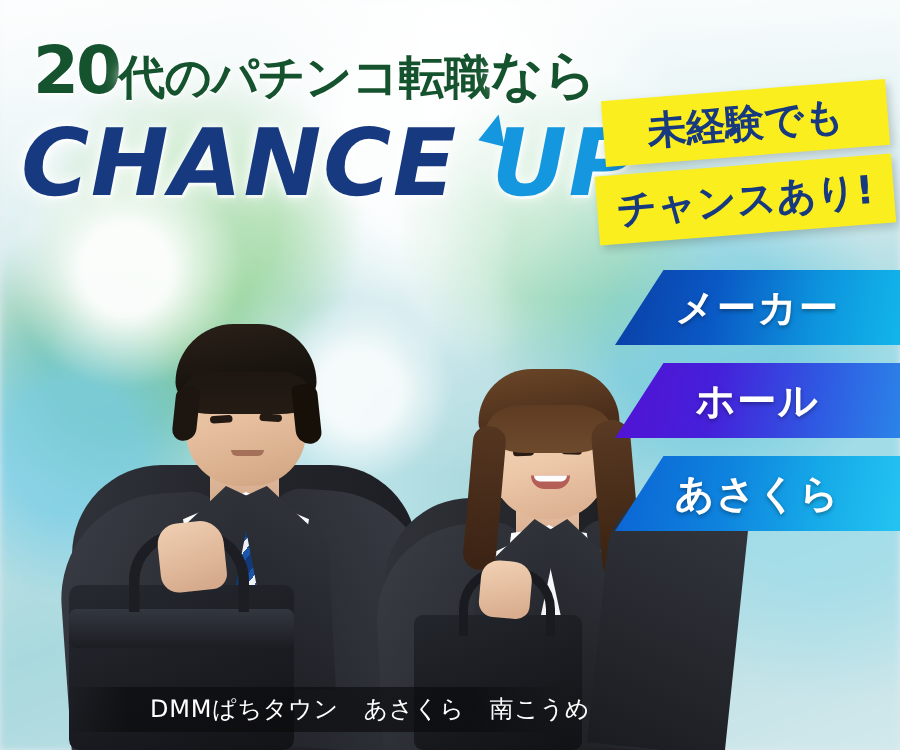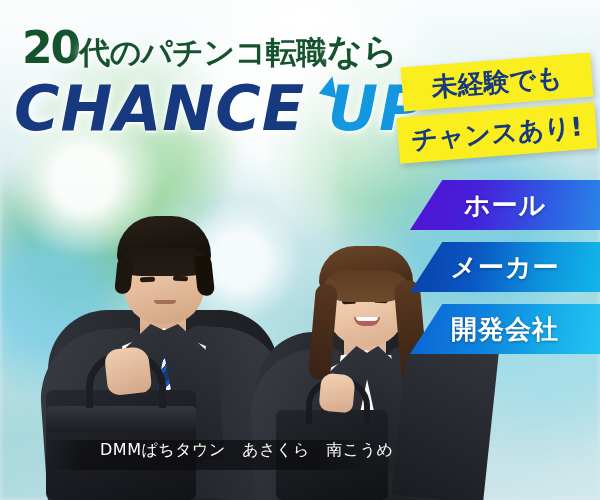--- a/index.html
+++ b/index.html
@@ -203,24 +203,24 @@
     box-shadow:0 2px 6px rgba(0,0,0,.2);}
   .cat span{color:#fff;font-size:26px;font-weight:700;letter-spacing:1px;
     text-shadow:0 1px 3px rgba(0,0,0,.35);}
   .cat.c1{background:linear-gradient(100deg,#0a3fa6 0%,#0a58c4 35%,#0d93dd 70%,#12b6ea 100%);}
   .cat.c2{background:linear-gradient(100deg,#5212d4 0%,#4520da 35%,#2f58e2 70%,#2b84e8 100%);}
   .cat.c3{background:linear-gradient(100deg,#0a3fa6 0%,#0a58c4 35%,#0d93dd 70%,#12b6ea 100%);}
   .cat.c4{background:linear-gradient(100deg,#5212d4 0%,#5a1fd8 30%,#4a4ce0 65%,#3a7fe6 100%);}
   .cat.c5{background:linear-gradient(100deg,#0c63d4 0%,#0e84de 40%,#16a9e8 70%,#23c4f2 100%);}
 
   
-  .caption{position:absolute;left:45px;bottom:30px;width:330px;height:30px;z-index:26;
+  .caption{position:absolute;left:45px;bottom:12px;width:330px;height:30px;z-index:26;
     background:linear-gradient(90deg,rgba(10,10,12,0) 0%,rgba(10,10,12,.62) 12%,
                rgba(10,10,12,.66) 82%,rgba(10,10,12,0) 100%);
-    display:flex;margin-top:44px;}
+    display:flex;align-items:center;margin-top:44px;}
   .caption span{color:#fff;font-size:16px;letter-spacing:.5px;padding-left:55px;
     white-space:nowrap;}
 </style>
 </head>
 <body>
 
 <div class="banner">
 
   <div class="bg"></div>
   <div class="bg-vert"></div>
@@ -293,28 +293,28 @@
   <div class="arrow"></div>
 
   <div class="badge badge1">
     <span>未経験でも</span>
   </div>
   <div class="badge badge2">
     <span>チャンスあり!</span>
   </div>
 
   <div class="cats">
+    <div class="cat c1">
+      <span>メーカー</span>
+    </div>
     <div class="cat c2">
       <span>ホール</span>
     </div>
-    <div class="cat c1">
-      <span>メーカー</span>
-    </div>
     <div class="cat c5">
-      <span>開発会社</span>
+      <span>あさくら</span>
     </div>
   </div>
 
   <div class="caption">
     <span>DMMぱちタウン　あさくら　南こうめ</span>
   </div>
 
 </div>
 
 </body></html>

